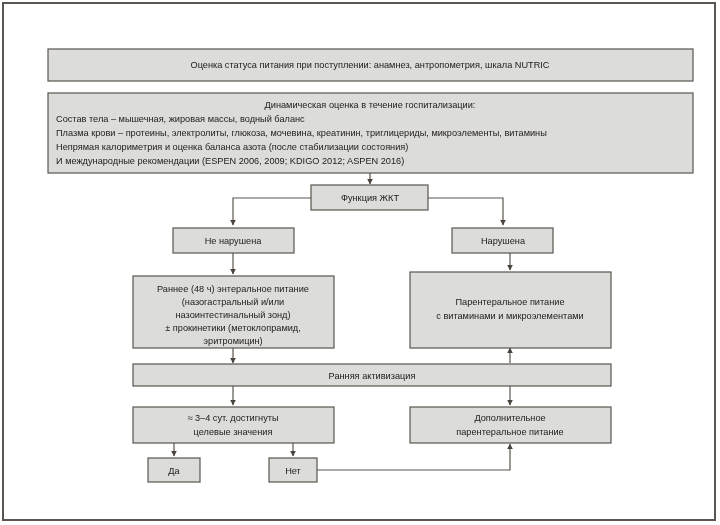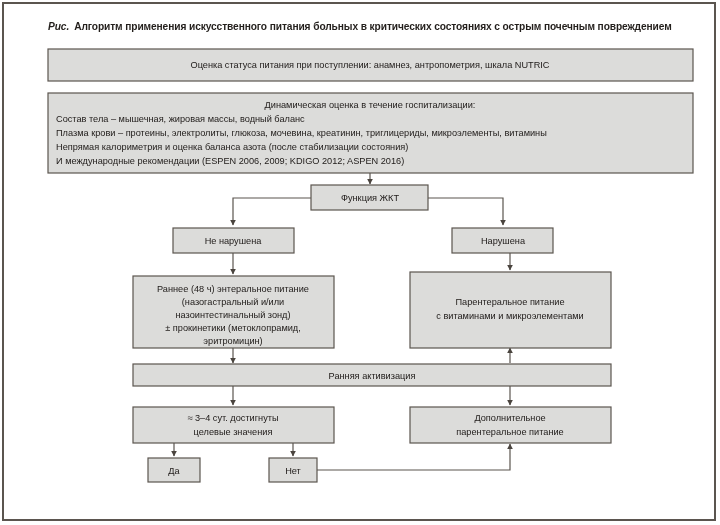--- a/index.html
+++ b/index.html
@@ -66,23 +66,20 @@
     fill: none;
   }
   .arrow-head { fill: #4a443e; }
 </style>
 </head>
 <body>
 
 <div id="page">
   <div id="outer-frame"></div>
 
-  <div id="figure-title">
-    <span class="lbl">Рис.</span><span>Алгоритм применения искусственного питания больных в критических состояниях с острым почечным повреждением</span>
-  </div>
 
   <svg id="flow-svg" viewBox="0 0 720 525" xmlns="http://www.w3.org/2000/svg">
     <defs>
       <marker id="arrow" viewBox="0 0 10 10" refX="9" refY="5" markerWidth="5" markerHeight="5" orient="auto-start-reverse">
         <path d="M 0 0 L 10 5 L 0 10 z" class="arrow-head"></path>
       </marker>
     </defs>
 
     <g>
 

